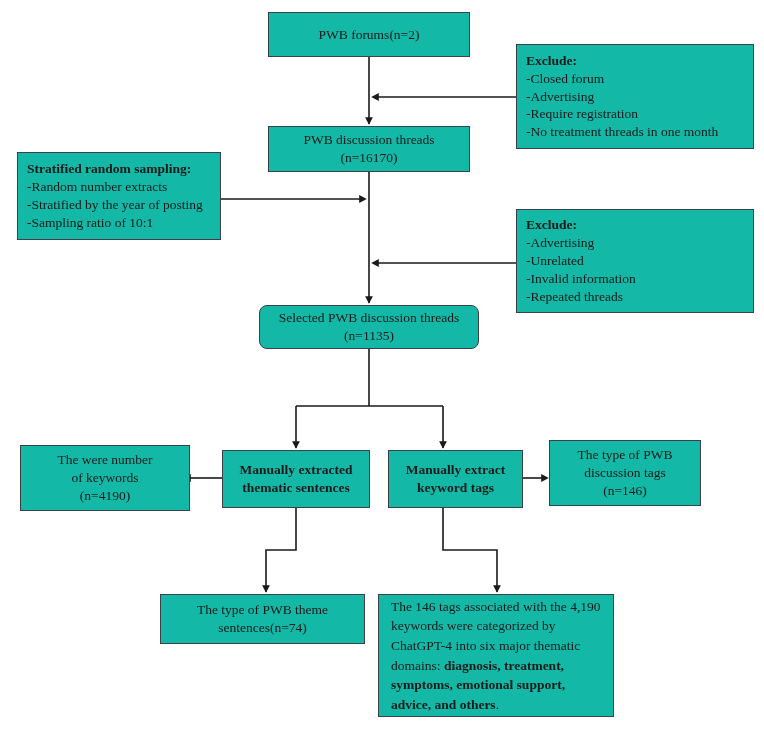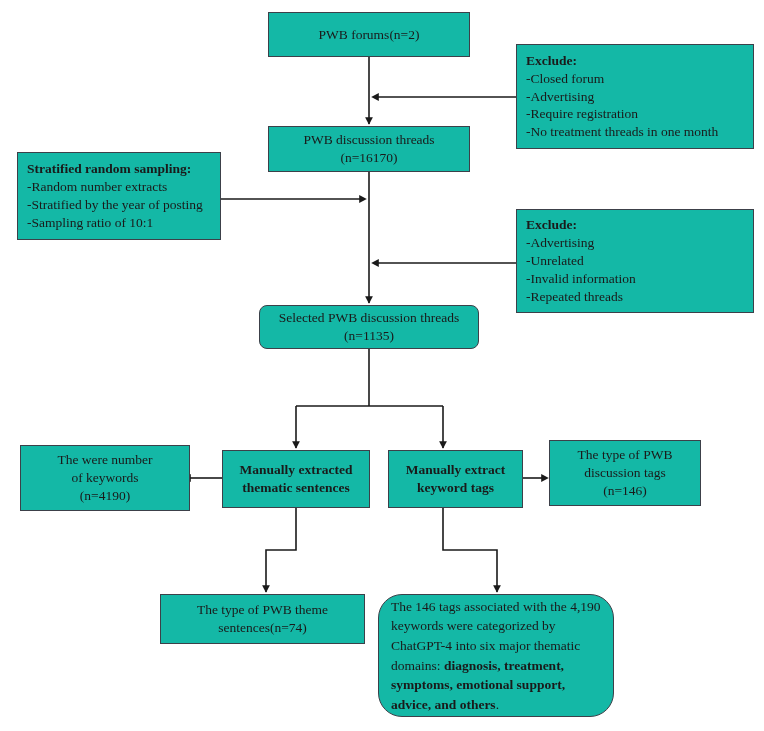--- a/index.html
+++ b/index.html
@@ -176,17 +176,17 @@
     <span class="line">The type of PWB</span>
     <span class="line">discussion tags</span>
     <span class="line">(n=146)</span>
   </div>
 
   <div class="node center" style="left:160px; top:594px; width:205px; height:50px;">
     <span class="line">The type of PWB theme</span>
     <span class="line">sentences(n=74)</span>
   </div>
 
-  <div class="node left" style="left:378px; top:594px; width:236px; height:123px; padding:10px 12px;border-radius:24px;">
+  <div class="node left" style="left:378px; top:594px; width:236px; height:123px; padding:10px 12px;">
     <div class="para"><span>The 146 tags associated with the 4,190 keywords were categorized by ChatGPT-4 into six major thematic domains: </span><b>diagnosis, treatment, symptoms, emotional support, advice, and others</b><span>.</span></div>
   </div>
 
 </div>
 
 </body></html>

